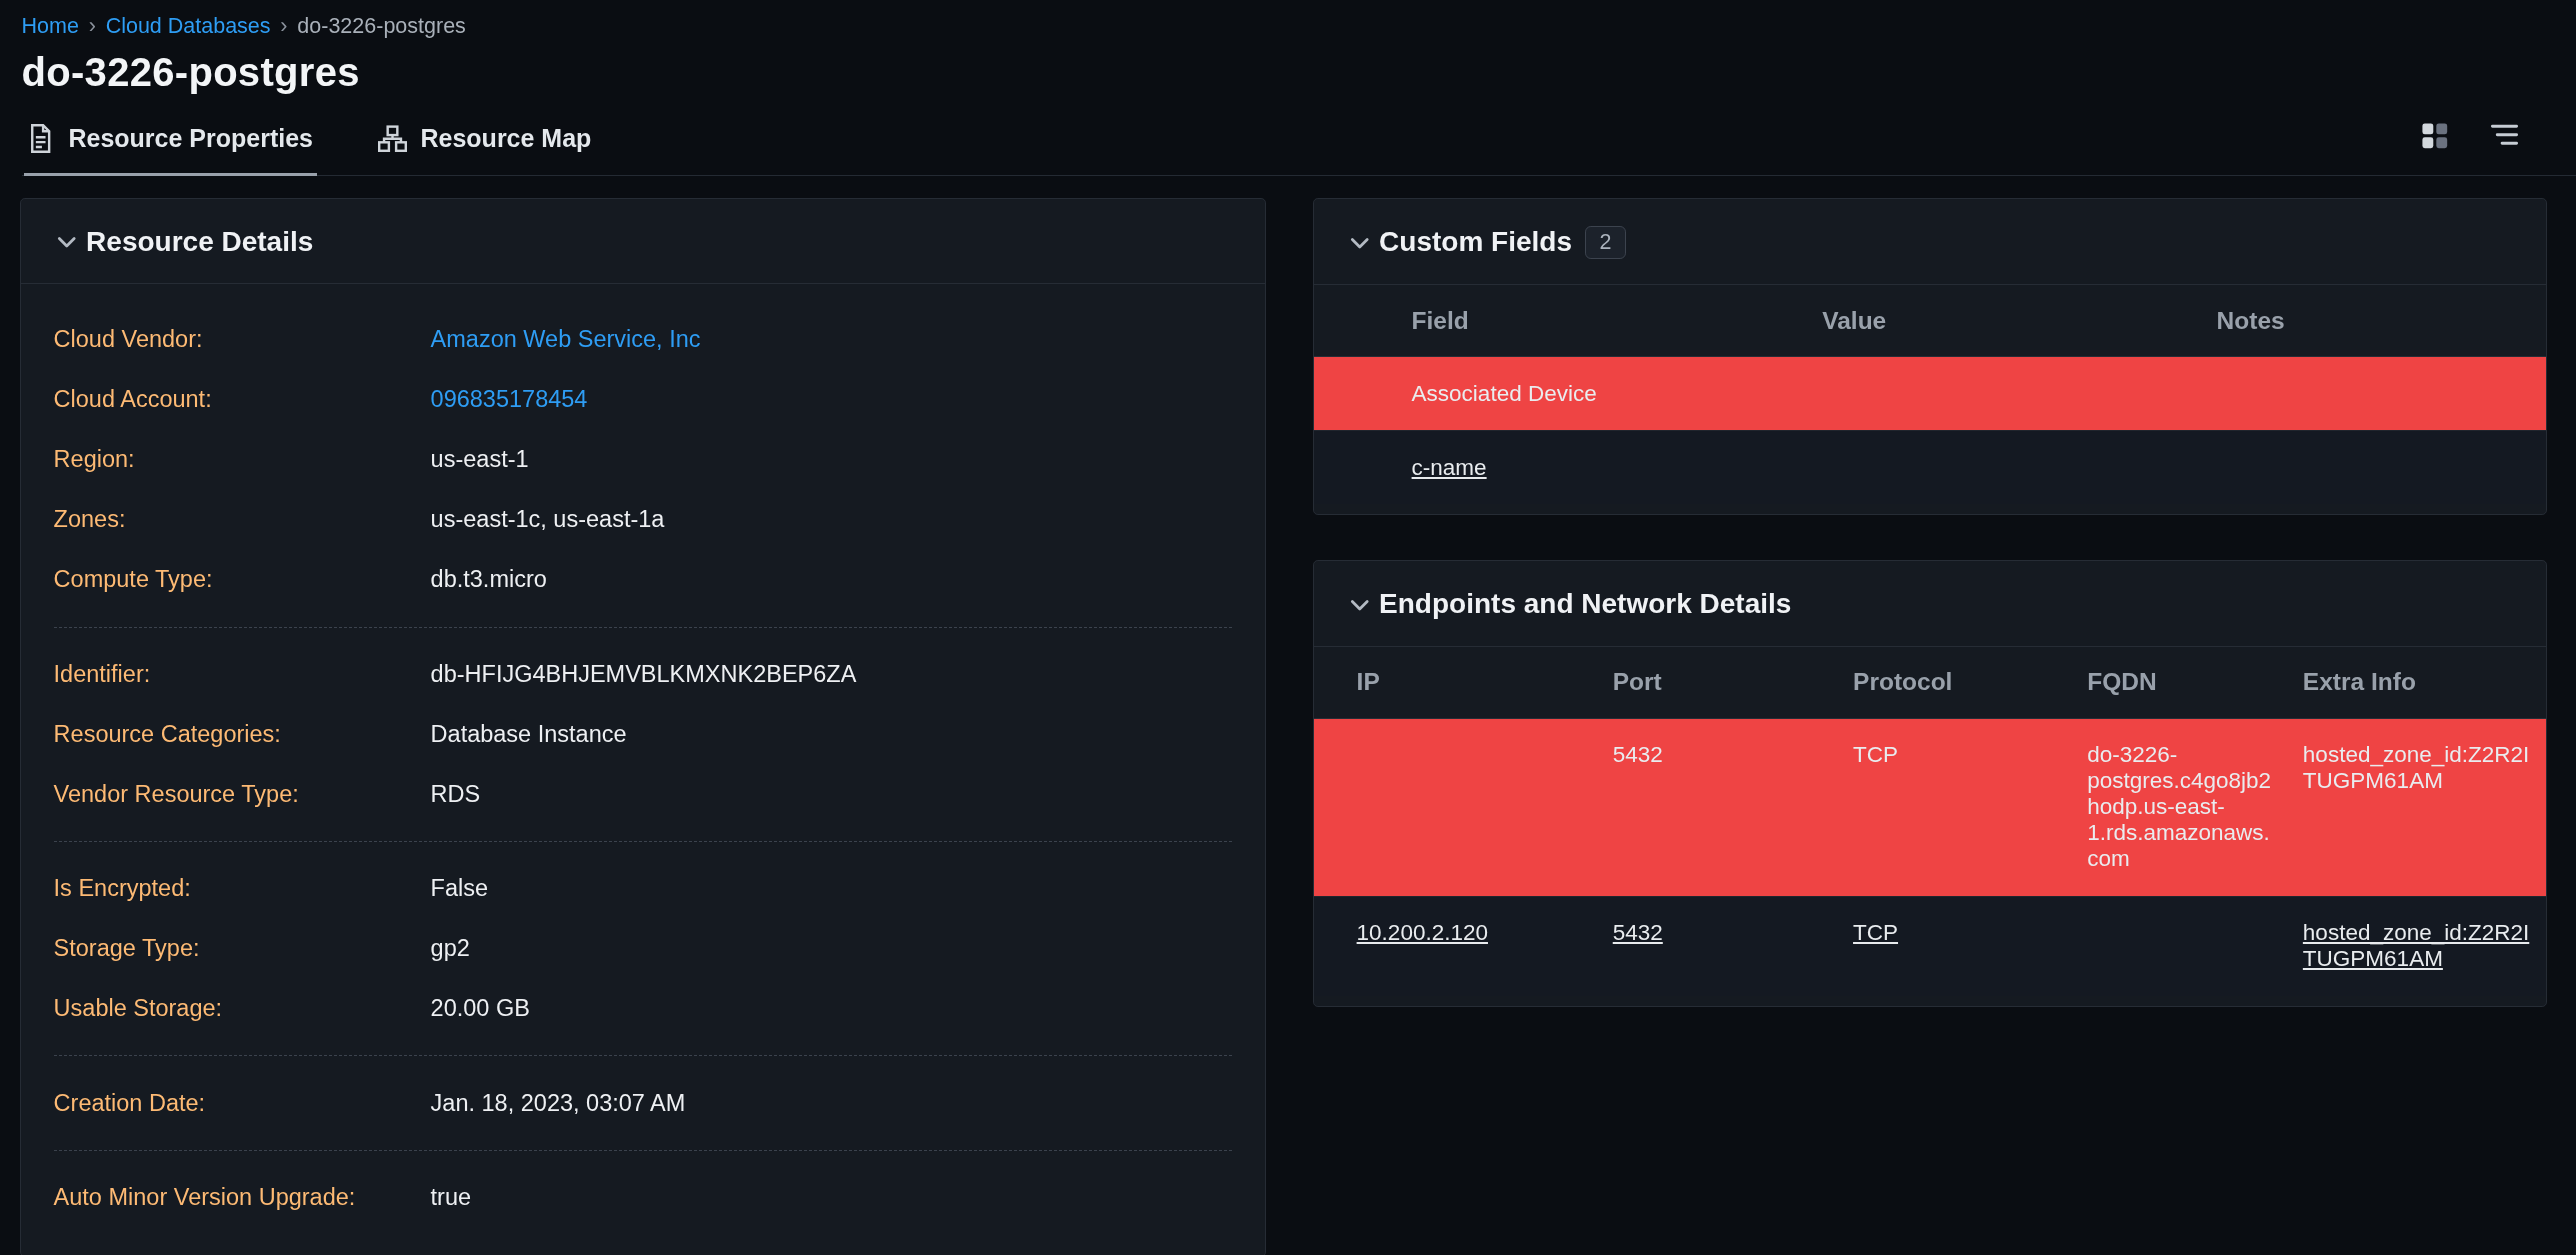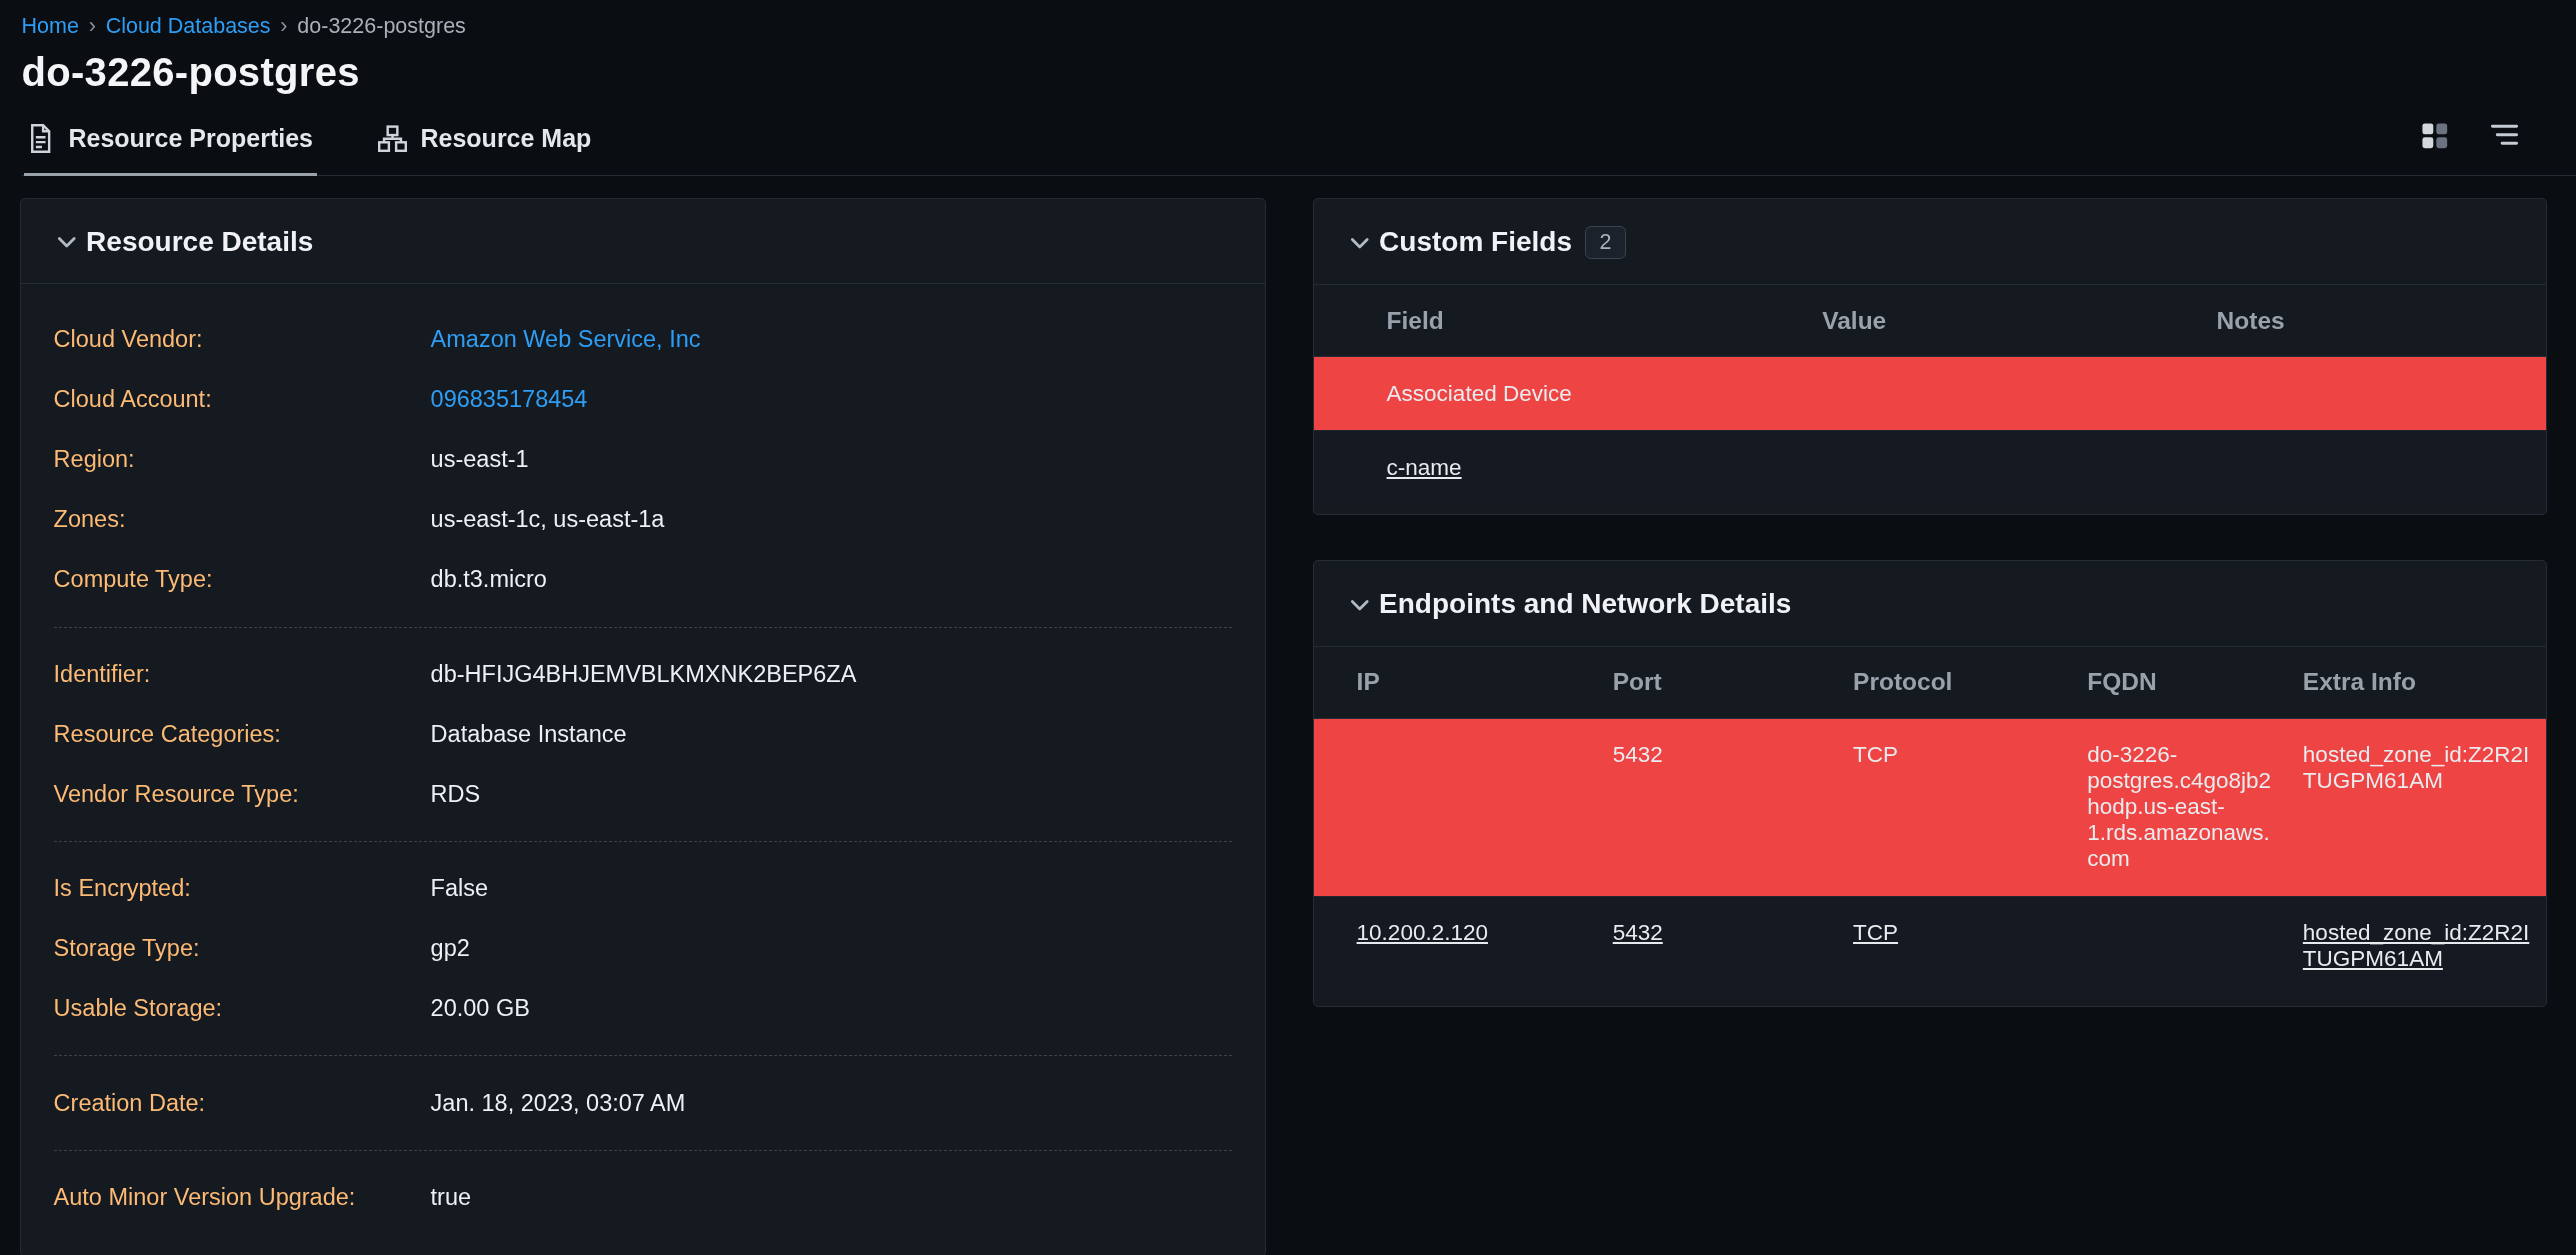--- a/index.html
+++ b/index.html
@@ -42,21 +42,21 @@
   table.data { width:100%; border-collapse:collapse; table-layout:fixed; }
   .data th { text-align:left; font-size:24.5px; font-weight:700; color:#99a1ab; padding:21.5px 15.7px; }
   .data td { font-size:22.5px; color:#e9ecef; padding:23.5px 15.7px; vertical-align:top; overflow-wrap:break-word; }
   .data thead tr { border-bottom:1px solid #262c35; }
   .row-dark { background:#ef4444; }
   .row-light { background:#141922;text-decoration:underline; }
   tbody tr { border-bottom:1px solid #20252d; }
   tbody tr:last-child { border-bottom:none; }
   .table-wrap { padding-bottom:9.8px; }
   
-  .cf-table th:first-child, .cf-table td:first-child { padding-left:73px; width:40%; }
+  .cf-table th:first-child, .cf-table td:first-child { padding-left:98px; width:40%; }
   .cf-table .col-value { width:32%; }
   .cf-table .col-notes { width:28%; }
   
   .ep-table th:first-child, .ep-table td:first-child { padding-left:43px; width:23%; }
   .ep-table .col-port { width:19.5%; }
   .ep-table .col-protocol { width:19%; }
   .ep-table .col-fqdn { width:17.5%; }
   .ep-table .col-extra { width:21%; }
 </style>
 </head>

